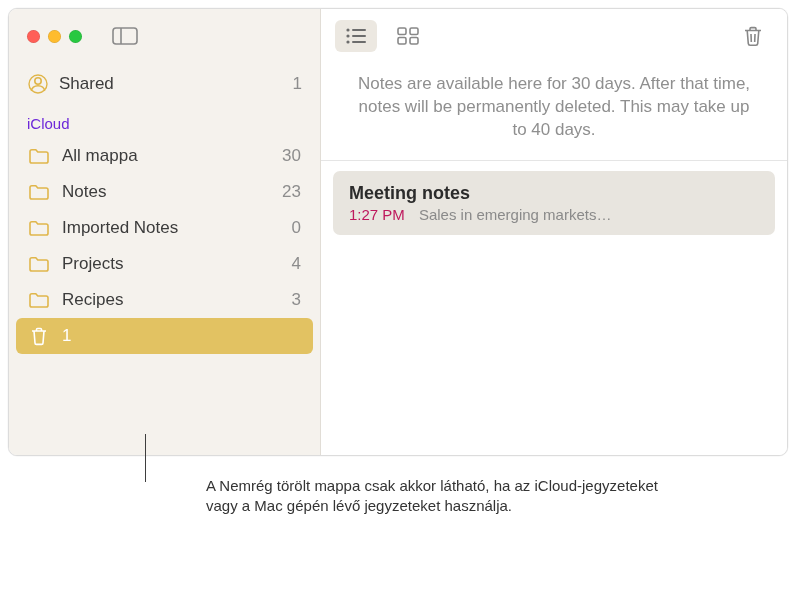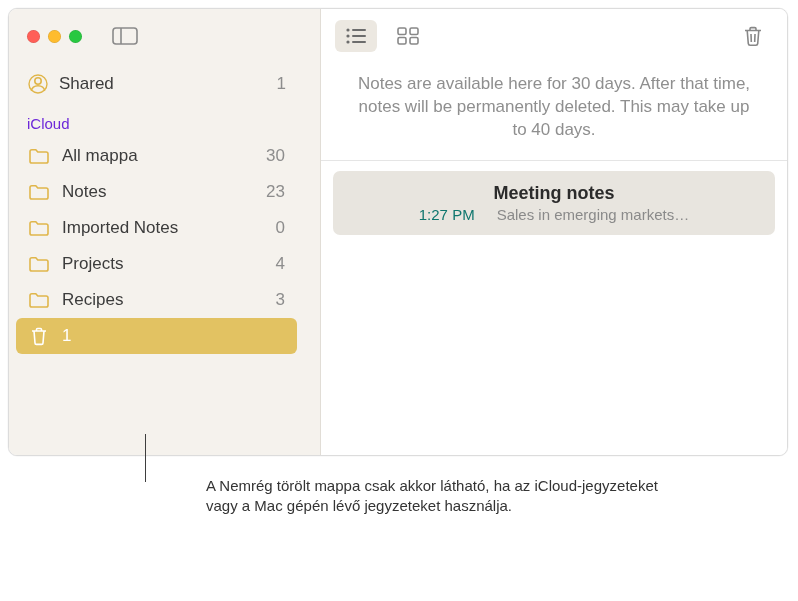--- a/index.html
+++ b/index.html
@@ -45,21 +45,21 @@
       box-shadow: inset 0 0 0 0.5px rgba(0,0,0,0.15);
     }
     .tl-close { background: #ff5f57; }
     .tl-min   { background: #febc2e; }
     .tl-max   { background: #28c840; }
     .sidebar-toggle {
       width: 42px; height: 30px; border-radius: 6px;
       display: flex; align-items: center; justify-content: center;
       color: #8a8a8a;
     }
-    .sidebar-list { padding: 4px 24px 0 8px; }
+    .sidebar-list { padding: 4px 8px 0 8px; }
     .shared-row {
       display: flex; align-items: center; gap: 10px;
       height: 34px; padding: 0 10px; border-radius: 6px;
       font-size: 17px; color: #3c3c3c;
     }
     .shared-row .count { margin-left: auto; color: #8d8d8d; font-size: 17px; }
     .section-header {
       padding: 14px 10px 6px 10px;
       font-size: 15px; color: #6d28d9; font-weight: 500;
     }
@@ -107,31 +107,30 @@
       color: #8f8f8f;
       font-size: 17px;
       line-height: 1.35;
       border-bottom: 1px solid #e5e5e5;
     }
 
     .note-list { padding: 10px 12px; }
     .note-item {
       background: #e8e5df;
       border-radius: 7px;
-      padding: 12px 32px;
-      text-align: center;
+      padding: 12px 16px;
     }
     .note-title {
       font-size: 18px; font-weight: 700; color: #2b2b2b; margin-bottom: 2px;
     }
     .note-meta {
       font-size: 15px; color: #8a8a8a;
       white-space: nowrap; overflow: hidden; text-overflow: ellipsis;
     }
-    .note-meta .time { color: #0f766e; margin-right: 22px; }
+    .note-meta .time { color: #be185d; margin-right: 14px; }
 
     
     .callout-line {
       position: absolute;
       left: 145px; top: 434px; width: 1px; height: 48px;
       background: #3e3e3e;
     }
     .callout-text {
       position: absolute;
       left: 159px; top: 476px; width: 460px;

